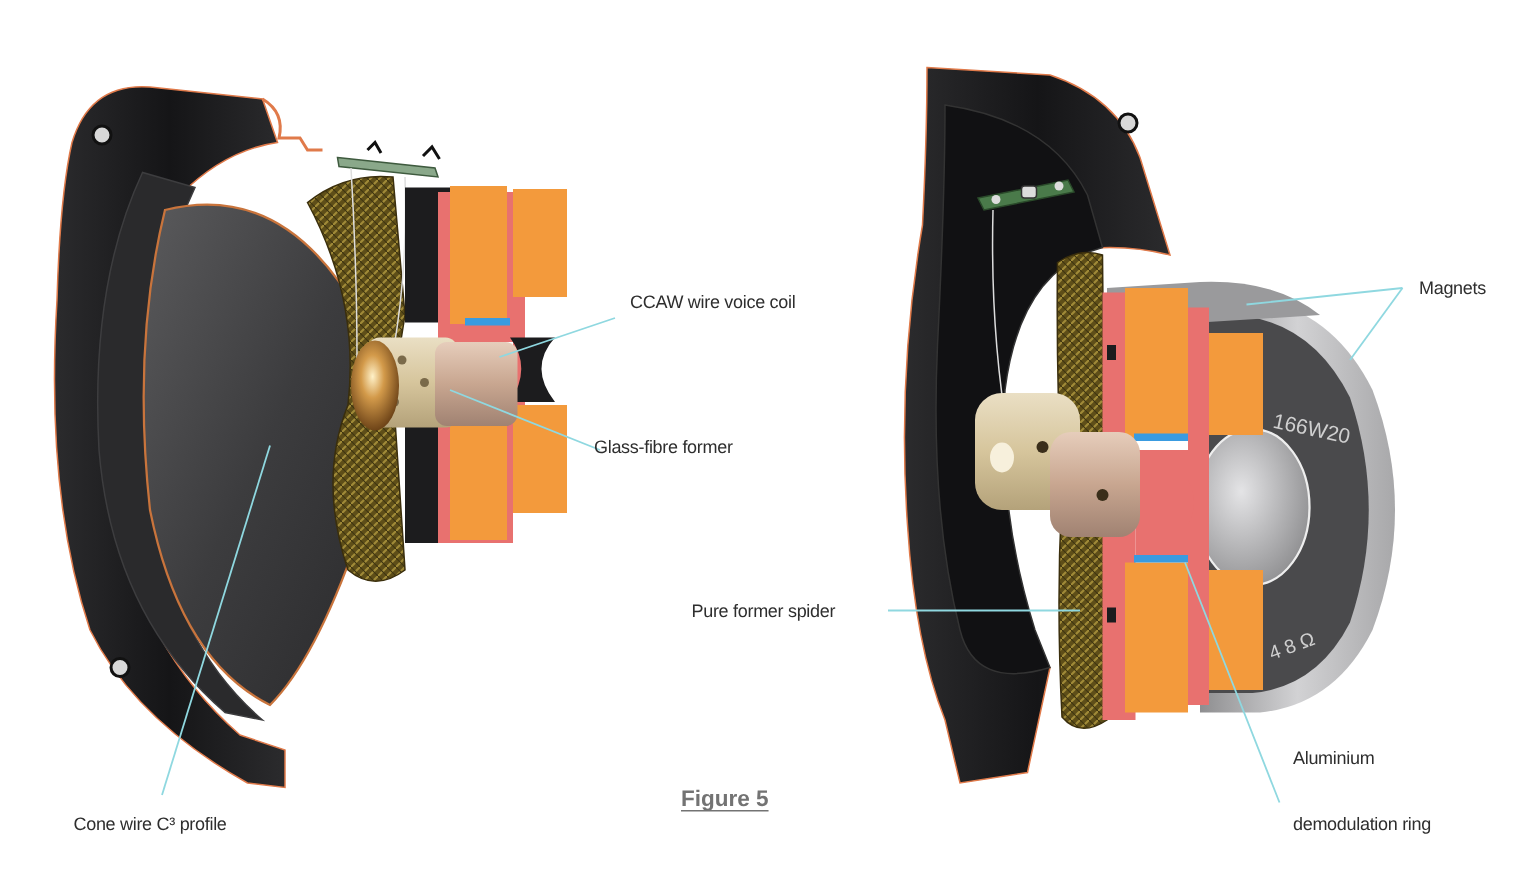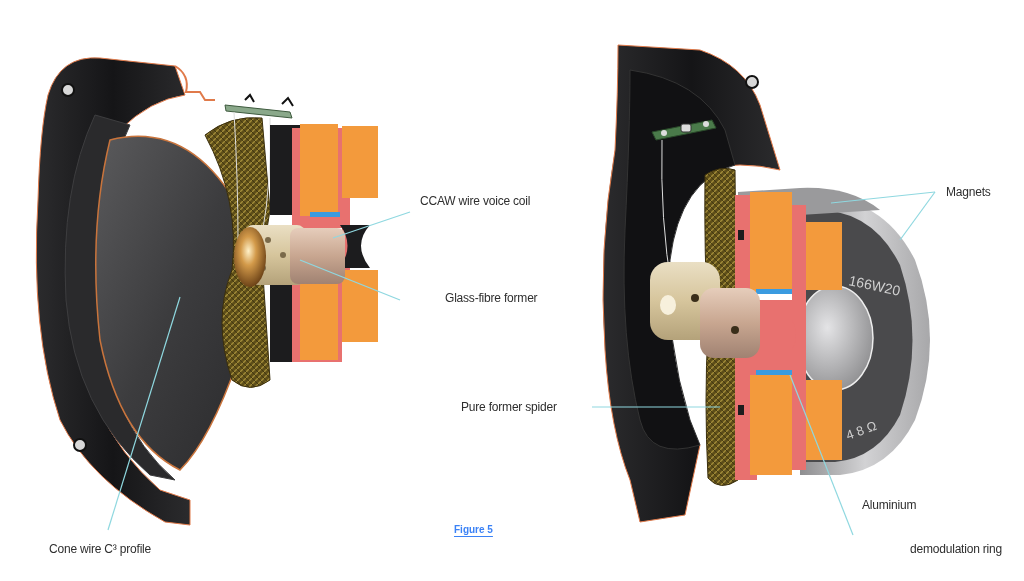--- a/index.html
+++ b/index.html
@@ -2,21 +2,21 @@
 <html><head>
 <meta charset="utf-8">
 <style>
   html, body { margin:0; padding:0; background:#ffffff; }
   body { width:1024px; height:581px; position:relative; overflow:hidden;
          font-family:"Liberation Sans", sans-serif; }
   .stage { position:absolute; left:0; top:0; width:1024px; height:581px; }
   .label { position:absolute; color:#2e2e2e; font-size:12px; line-height:19px;
            letter-spacing:-0.2px; white-space:nowrap; }
   .figure-title { position:absolute; left:454px; top:524px; font-weight:bold;
-           font-size:10px; color:#3b82f6; text-decoration:underline;
+           font-size:15px; color:#737373; text-decoration:underline;
            text-underline-offset:3px; }
 </style>
 </head>
 <body>
 
 <div class="stage">
   <svg width="1024" height="581" viewBox="0 0 1024 581">
     <defs>
       <linearGradient id="coneGrad" x1="0" y1="0" x2="1" y2="1">
         <stop offset="0" stop-color="#5a5a5c"></stop>
@@ -163,21 +163,21 @@
       <line x1="180" y1="297" x2="108" y2="530"></line>
       <line x1="831" y1="203" x2="935" y2="192"></line>
       <line x1="900" y1="240" x2="935" y2="192"></line>
       <line x1="592" y1="407" x2="720" y2="407"></line>
       <line x1="790" y1="375" x2="853" y2="535"></line>
     </g>
   </svg>
 
   
   <div class="label" style="left:420px; top:192px;">CCAW wire voice coil</div>
-  <div class="label" style="left:445px; top:289px;">Glass-fibre former</div>
+  <div class="label" style="left:396px; top:289px;">Glass-fibre former</div>
   <div class="label" style="left:49px; top:540px;">Cone wire C³ profile</div>
   <div class="label" style="left:946px; top:183px;">Magnets</div>
   <div class="label" style="left:461px; top:398px;">Pure former spider</div>
   <div class="label" style="left:862px; top:496px;">Aluminium</div>
-  <div class="label" style="left:862px; top:540px;margin-left:48px;">demodulation ring</div>
+  <div class="label" style="left:862px; top:540px;">demodulation ring</div>
 
   <div class="figure-title">Figure 5</div>
 </div>
 
 </body></html>

